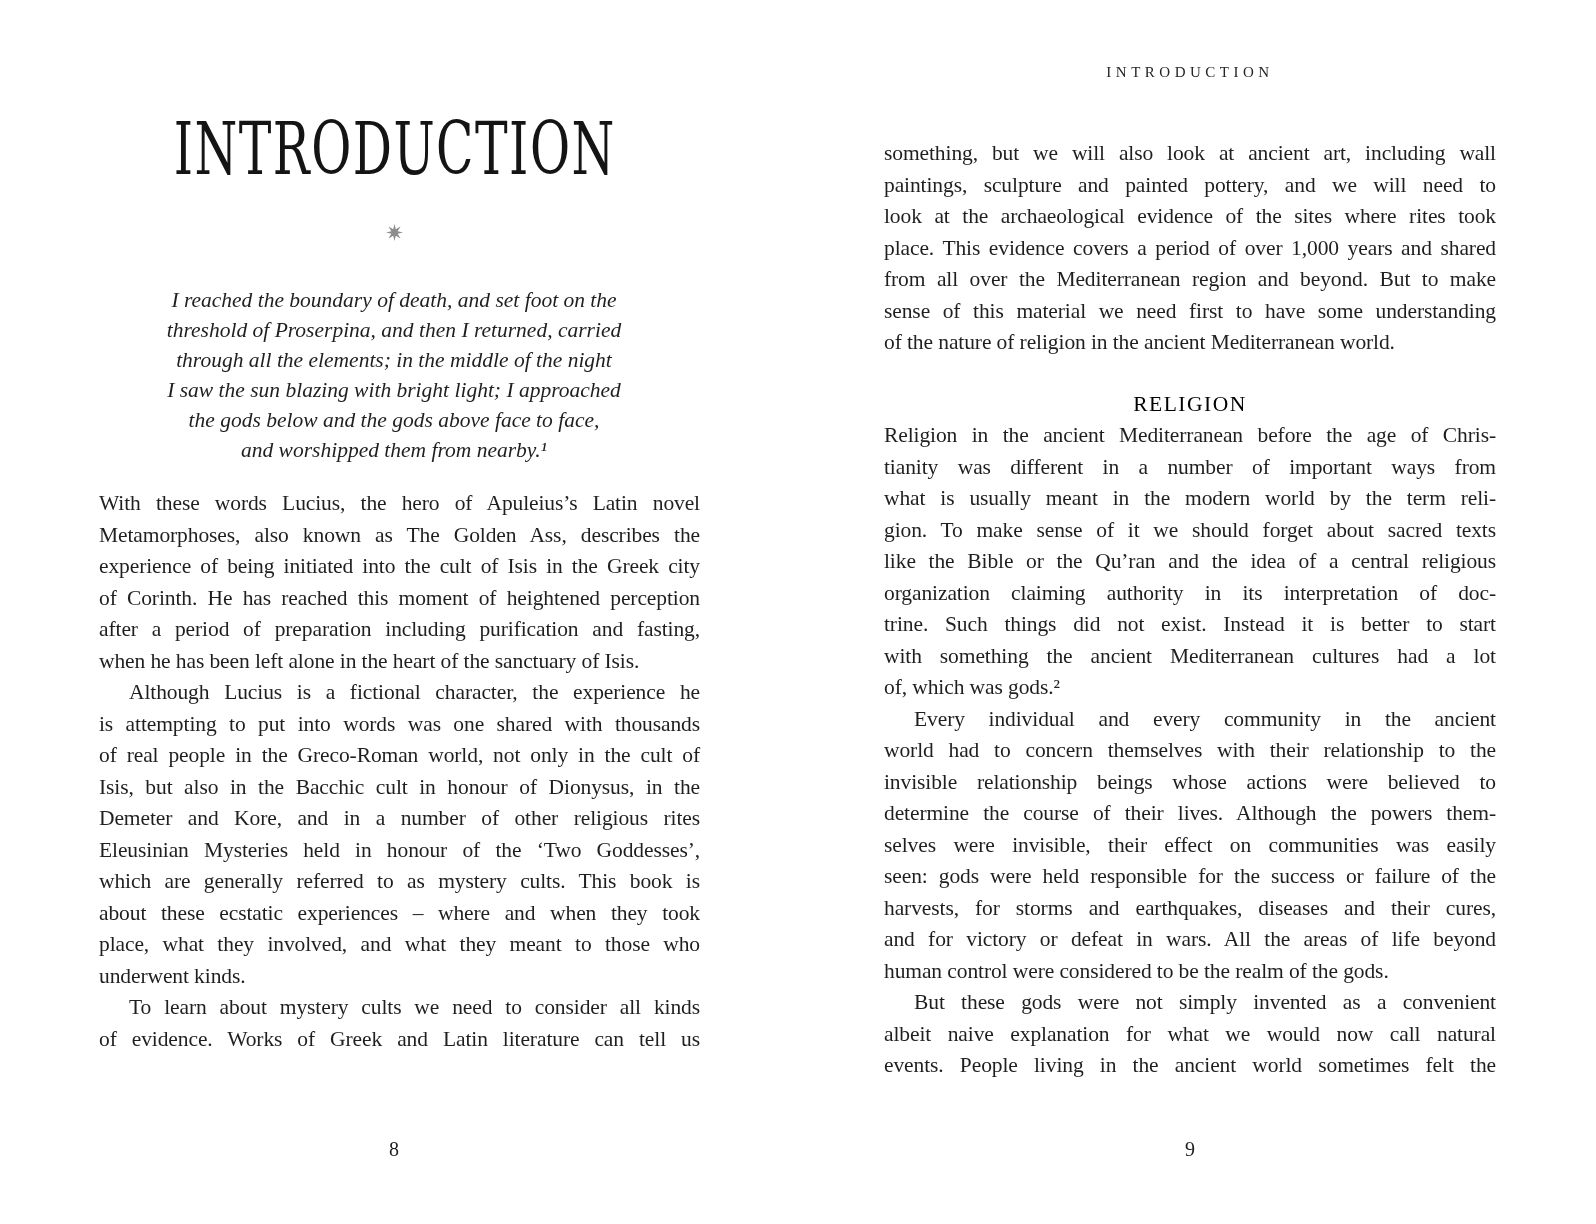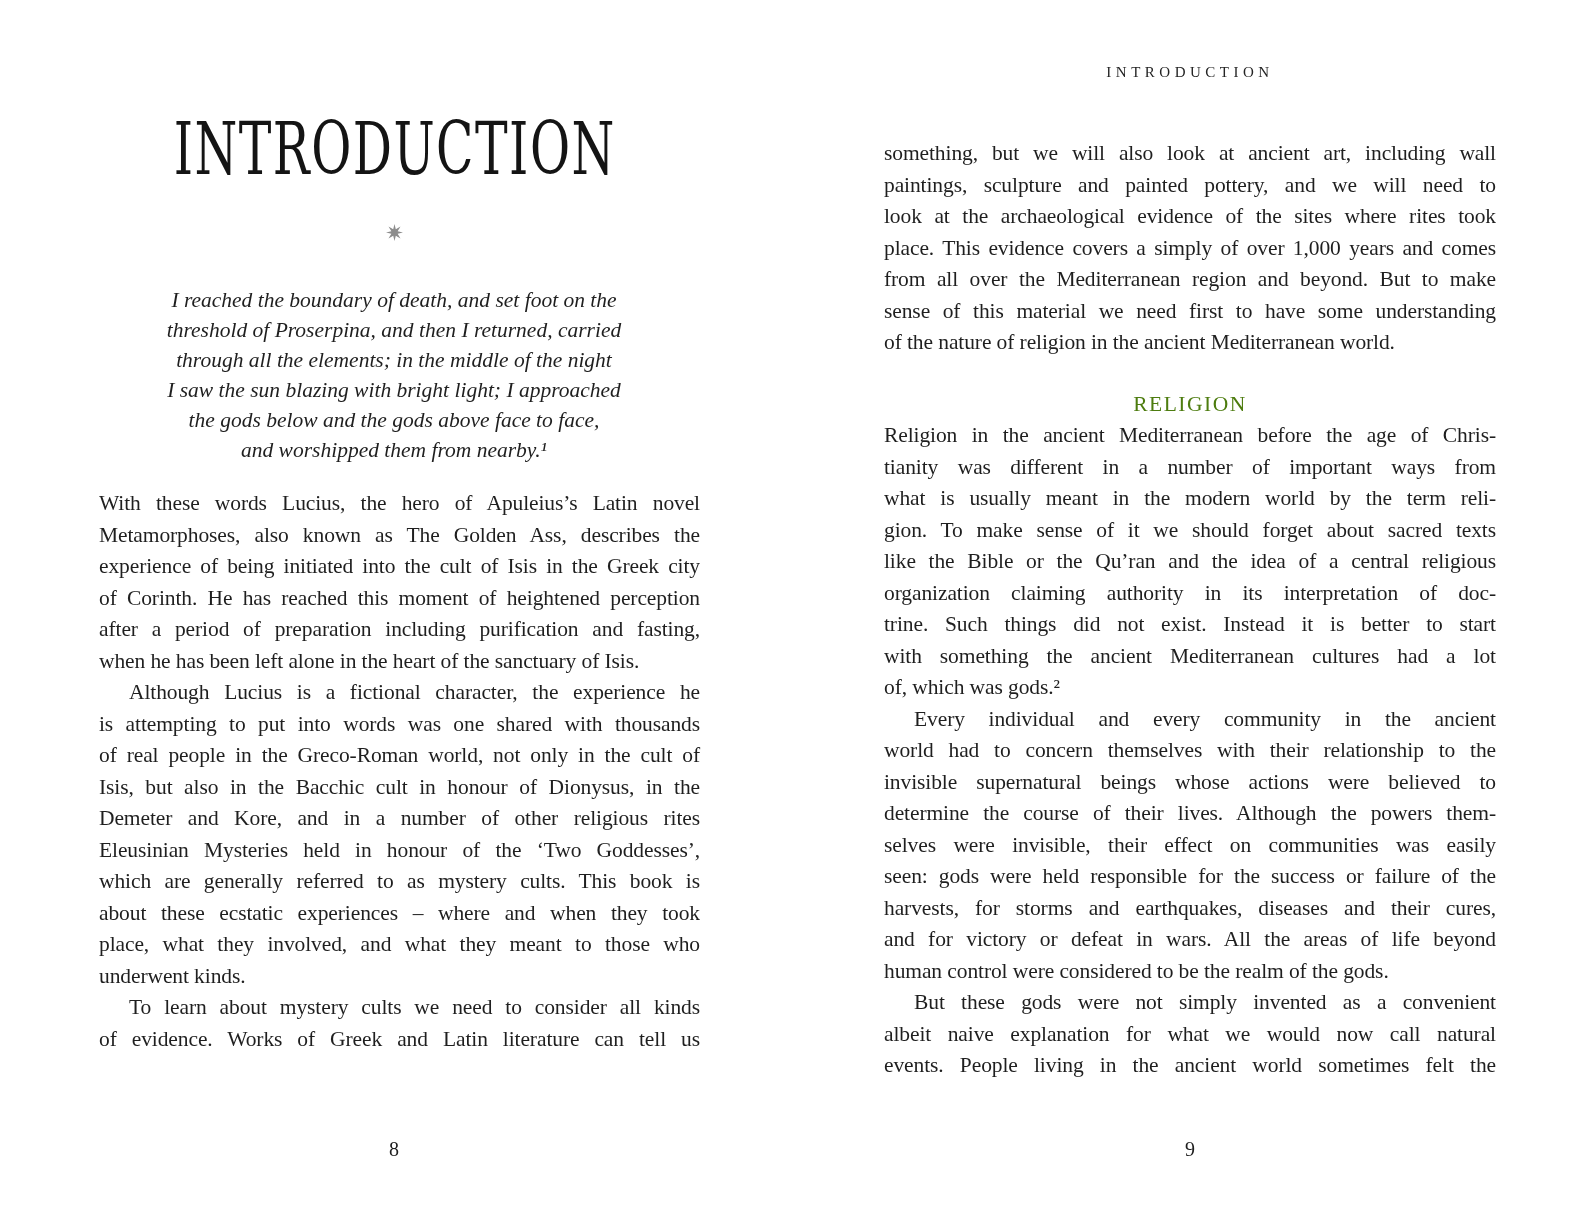--- a/index.html
+++ b/index.html
@@ -31,21 +31,21 @@
   .page.left  .bodytext { top:488px;margin-left:11px; }
   .page.right .bodytext { top:138px; }
 
   .para { margin:0; padding:0; }
   .line { text-align:justify; text-align-last:justify; }
   .line.last { text-align-last:left; }
   .line.indent { text-indent:30px; }
   .i { }
 
   .running-head { top:64px; text-align:center; font-size:15px; letter-spacing:4.5px; color:#242424; }
-  .section-heading { text-align:center; font-size:21.5px; letter-spacing:1.5px; margin-top:30px; line-height:31.5px; color:#4d7c0f; }
+  .section-heading { text-align:center; font-size:21.5px; letter-spacing:1.5px; margin-top:30px; line-height:31.5px; color:#000000; }
   .page-number { top:1138px; text-align:center; font-size:20px; color:#1f1f1f; }
 </style>
 </head>
 <body>
 
 <div class="spread">
 
   <div class="page left">
     <div class="block title">INTRODUCTION</div>
 
@@ -96,21 +96,21 @@
 
   <div class="page right">
     <div class="block running-head">INTRODUCTION</div>
 
     <div class="block bodytext">
       <div>
           <div class="para">
             <div class="line">something, but we will also look at ancient art, including wall</div>
             <div class="line">paintings, sculpture and painted pottery, and we will need to</div>
             <div class="line">look at the archaeological evidence of the sites where rites took</div>
-            <div class="line">place. This evidence covers a simply of over 1,000 years and comes</div>
+            <div class="line">place. This evidence covers a period of over 1,000 years and shared</div>
             <div class="line">from all over the Mediterranean region and beyond. But to make</div>
             <div class="line">sense of this material we need first to have some understanding</div>
             <div class="line last">of the nature of religion in the ancient Mediterranean world.</div>
           </div>
         </div>
       <div class="section-heading">RELIGION</div>
       <div>
           <div class="para">
             <div class="line">Religion in the ancient Mediterranean before the age of Chris-</div>
             <div class="line">tianity was different in a number of important ways from</div>
@@ -118,21 +118,21 @@
             <div class="line">gion. To make sense of it we should forget about sacred texts</div>
             <div class="line">like the Bible or the Qu’ran and the idea of a central religious</div>
             <div class="line">organization claiming authority in its interpretation of doc-</div>
             <div class="line">trine. Such things did not exist. Instead it is better to start</div>
             <div class="line">with something the ancient Mediterranean cultures had a lot</div>
             <div class="line last">of, which was gods.²</div>
           </div>
           <div class="para">
             <div class="line indent">Every individual and every community in the ancient</div>
             <div class="line">world had to concern themselves with their relationship to the</div>
-            <div class="line">invisible supernatural beings whose actions were believed to</div>
+            <div class="line">invisible relationship beings whose actions were believed to</div>
             <div class="line">determine the course of their lives. Although the powers them-</div>
             <div class="line">selves were invisible, their effect on communities was easily</div>
             <div class="line">seen: gods were held responsible for the success or failure of the</div>
             <div class="line">harvests, for storms and earthquakes, diseases and their cures,</div>
             <div class="line">and for victory or defeat in wars. All the areas of life beyond</div>
             <div class="line last">human control were considered to be the realm of the gods.</div>
           </div>
           <div class="para">
             <div class="line indent">But these gods were not simply invented as a convenient</div>
             <div class="line">albeit naive explanation for what we would now call natural</div>

